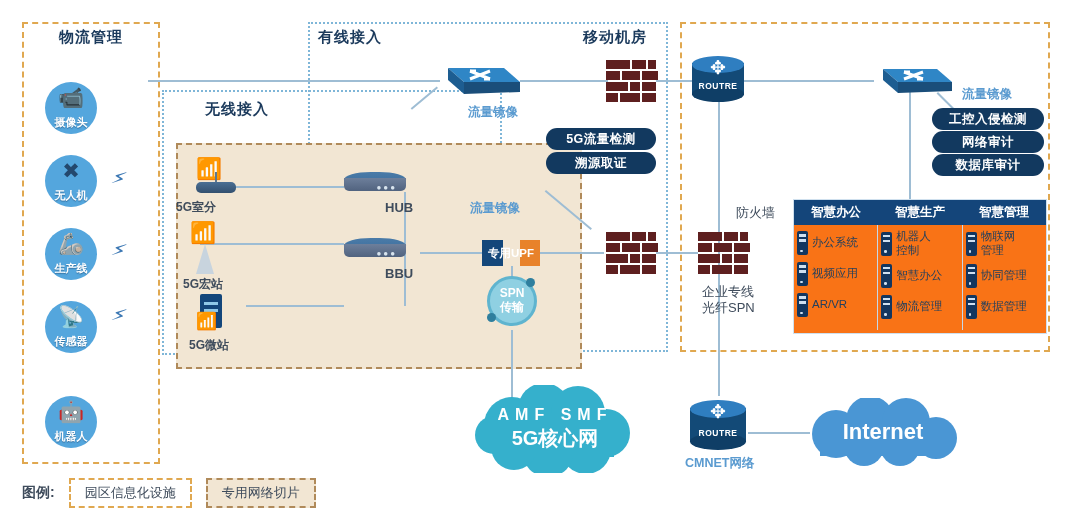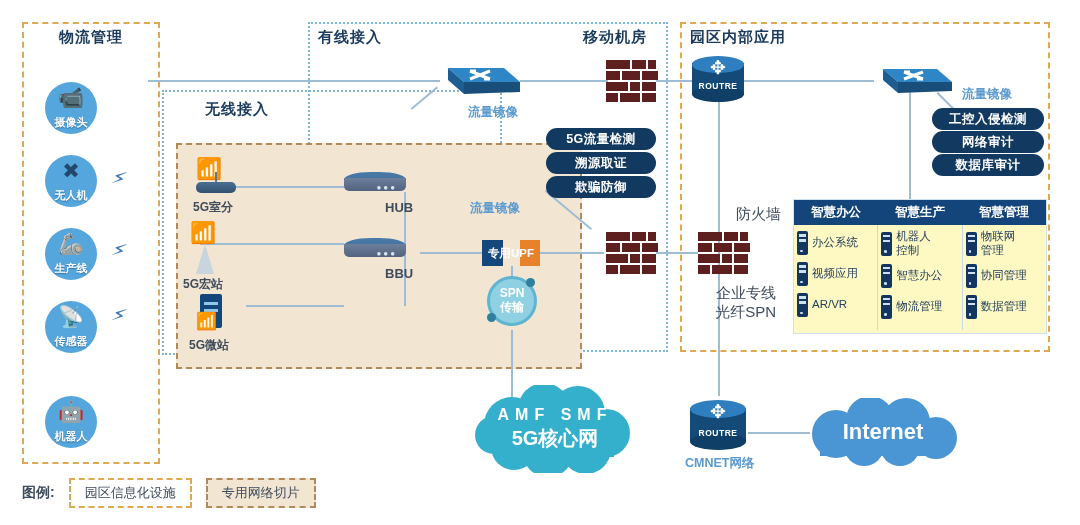--- a/index.html
+++ b/index.html
@@ -107,22 +107,22 @@
     position: absolute; background: #12395f; color: #fff;
     border-radius: 12px; font-size: 12.5px; font-weight: bold;
     display: flex; align-items: center; justify-content: center;
     letter-spacing: .5px; white-space: nowrap;
   }
   .sub-label {
     position: absolute; font-size: 12.5px; color: #5b9bd0; font-weight: bold;
     white-space: nowrap;
   }
   .plain-label {
-    position: absolute; font-size: 15px; color: #3f4c5c; white-space: nowrap;
-    text-align: right; line-height: 1.25;
+    position: absolute; font-size: 13px; color: #3f4c5c; white-space: nowrap;
+    text-align: left; line-height: 1.25;
   }
 
   
   .upf { position: absolute; display: flex; gap: 17px; }
   .upf-l { width: 50%; background: #14477a; }
   .upf-r { width: 50%; background: #e8822a; }
   .upf-text {
     position: absolute; width: 100%; height: 100%;
     display: flex; align-items: center; justify-content: center;
     color: #fff; font-size: 11.5px; font-weight: bold;
@@ -138,21 +138,21 @@
     position: absolute; inset: 0; display: flex; flex-direction: column;
     align-items: center; justify-content: center;
     color: #ffffff; font-size: 12px; font-weight: bold; line-height: 1.15;
   }
   .spn-dot {
     position: absolute; width: 9px; height: 9px; border-radius: 50%;
     background: #2f7f9e;
   }
 
   
-  .app-panel { position: absolute; background: #fef9c3; border: 1px solid #cfe0ee; }
+  .app-panel { position: absolute; background: #f97316; border: 1px solid #cfe0ee; }
   .app-head { display: flex; background: #14457a; }
   .app-head > div {
     flex: 1; text-align: center; color: #fff;
     font-size: 12.5px; font-weight: bold; padding: 4px 0;
   }
   .app-cols { display: flex; }
   .app-col { flex: 1; padding: 5px 3px; }
   .app-col + .app-col { border-left: 1px solid #c6d8e8; }
   .app-item {
     display: flex; align-items: center; gap: 4px;
@@ -221,21 +221,20 @@
 <div id="stage">
 
   <div class="region frame-orange" style="left:22px; top:22px; width:138px; height:442px;"></div>
   <div class="region-title" style="left:22px; top:28px; width:138px;">物流管理</div>
 
   <div class="region frame-blue" style="left:308px; top:22px; width:360px; height:330px;"></div>
   <div class="region-title" style="left:318px; top:28px; width:120px; text-align:left;">有线接入</div>
   <div class="region-title" style="left:560px; top:28px; width:110px; text-align:center;">移动机房</div>
 
   <div class="region frame-orange" style="left:680px; top:22px; width:370px; height:330px;"></div>
-  <div class="region-title" style="left:690px; top:28px; width:130px; text-align:left;">园区内部应用</div>
 
   <div class="region frame-blue" style="left:162px; top:90px; width:340px; height:265px;"></div>
   <div class="region-title" style="left:162px; top:100px; width:150px;">无线接入</div>
 
   <div class="region frame-slice" style="left:176px; top:143px; width:406px; height:226px;"></div>
 
   <div class="hline" style="left:148px; top:80px; width:292px;"></div>
   <div class="hline" style="left:520px; top:80px; width:88px;"></div>
   <div class="hline" style="left:656px; top:80px; width:42px;"></div>
   <div class="hline" style="left:742px; top:80px; width:132px;"></div>
@@ -287,21 +286,21 @@
     <span class="term-label">机器人</span>
   </div>
 
   <div class="bolt" style="left:112px; top:168px;">⚡</div>
   <div class="bolt" style="left:112px; top:240px;">⚡</div>
   <div class="bolt" style="left:112px; top:305px;">⚡</div>
 
   <div class="wifi" style="left:196px; top:158px;">📶</div>
   <div class="ap-mast" style="left:215px; top:172px; height:12px;"></div>
   <div class="ap-box" style="left:196px; top:182px;"></div>
-  <div class="dev-label" style="left:193px; top:199px; font-size:12px;">5G室分</div>
+  <div class="dev-label" style="left:176px; top:199px; font-size:12px;">5G室分</div>
 
   <div class="wifi" style="left:190px; top:222px;">📶</div>
   <div class="macro" style="left:196px; top:244px;"></div>
   <div class="dev-label" style="left:183px; top:276px; font-size:12px;">5G宏站</div>
 
   <div class="micro" style="left:200px; top:294px;">
     <div class="micro-l" style="top:8px;"></div>
     <div class="micro-l" style="top:15px;"></div>
   </div>
   <div class="wifi" style="left:196px; top:313px; font-size:17px;">📶</div>
@@ -327,21 +326,20 @@
       <polygon points="16,10 32,24 32,36 16,22" fill="#1d5d91"></polygon>
       <polygon points="32,24 88,24 88,34 32,36" fill="#1a4e7a"></polygon>
       <path d="M38 13 L58 21 M58 13 L38 21" stroke="#ffffff" stroke-width="3" fill="none"></path>
       <path d="M38 13 L44 13 M52 21 L58 21" stroke="#ffffff" stroke-width="3" fill="none"></path>
     </svg>
   </div>
   <div class="sub-label" style="left:468px; top:104px;">流量镜像</div>
 
   <div class="pill" style="left:546px; top:128px; width:110px; height:22px;">5G流量检测</div>
   <div class="pill" style="left:546px; top:152px; width:110px; height:22px;">溯源取证</div>
-  <div class="pill" style="left:546px; top:176px; width:110px; height:22px;">欺骗防御</div>
   <div class="sub-label" style="left:470px; top:200px;">流量镜像</div>
 
   <div class="upf" style="left:482px; top:240px; width:58px; height:26px;">
     <div class="upf-l"></div>
       <div class="upf-r"></div>
     <div class="upf-text">专用UPF</div>
   </div>
 
   <div class="spn" style="left:487px; top:276px; width:50px; height:50px;">
     <div class="spn-ring"></div>

